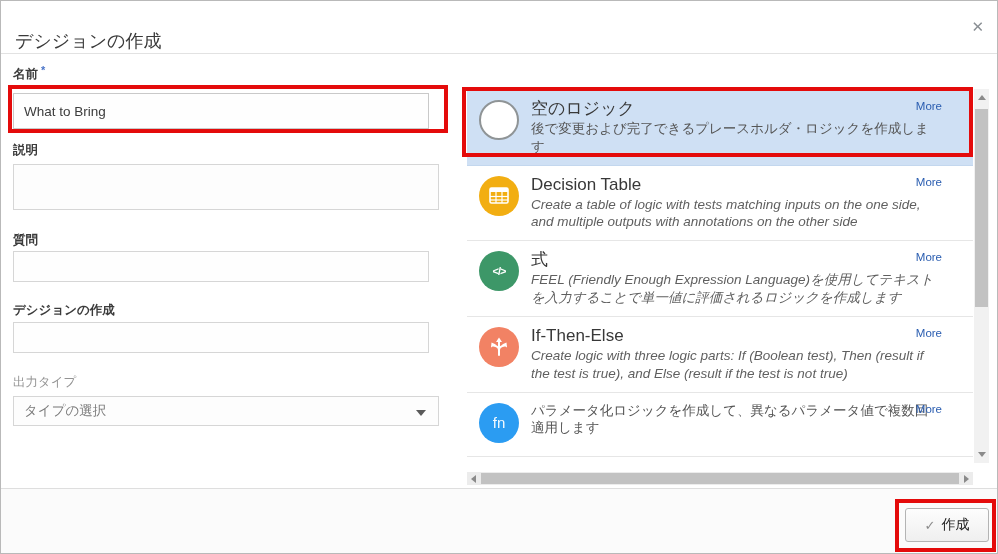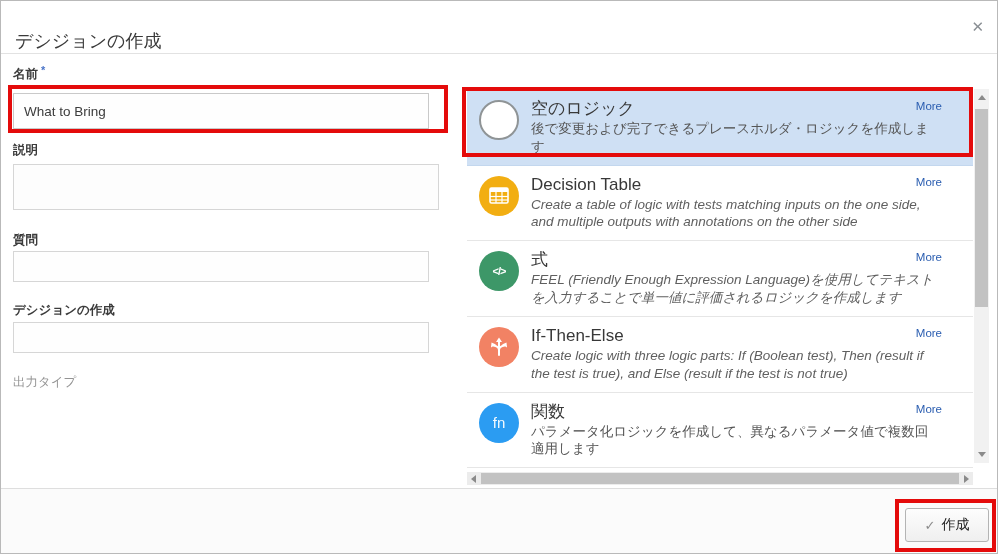--- a/index.html
+++ b/index.html
@@ -69,20 +69,24 @@
   <div class="fld-label" style="top:141px;">説明</div>
   <textarea class="txt-area" style="top: 163px; height: 46px;"></textarea>
 
   <div class="fld-label" style="top:231px;">質問</div>
   <input class="txt-input" style="top: 250px; height: 31px; border-color: rgb(214, 214, 214);" value="">
 
   <div class="fld-label" style="top:301px;">デシジョンの作成</div>
   <input class="txt-input" style="top: 321px; height: 31px; border-color: rgb(214, 214, 214);" value="">
 
   <div class="fld-label label-muted" style="top:373px;">出力タイプ</div>
+  <div class="selectbox">
+    <span>タイプの選択</span>
+    <span class="caret"></span>
+  </div>
 
   <div class="logic-list" id="logicList">
       <div class="logic-item selected">
       <div class="li-icon icon-empty"></div>
       <div class="li-more">More</div>
       <div class="li-title">空のロジック</div>
       <div class="li-desc">後で変更および完了できるプレースホルダ・ロジックを作成します</div>
     </div>
       <div class="logic-item">
       <div class="li-icon" style="background: rgb(242, 174, 18);">
@@ -124,21 +128,20 @@
         </div>
       <div class="li-more">More</div>
       <div class="li-title">If-Then-Else</div>
       <div class="li-desc italic">Create logic with three logic parts: If (Boolean test), Then (result if the test is true), and Else (result if the test is not true)</div>
     </div>
       <div class="logic-item">
       <div class="li-icon" style="background: rgb(43, 156, 242); text-align: right;">
           <span class="fn-glyph">fn</span>
         </div>
       <div class="li-more">More</div>
-      <div class="li-title">関数</div>
       <div class="li-desc">パラメータ化ロジックを作成して、異なるパラメータ値で複数回適用します</div>
     </div>
       <div class="logic-item">
 
       <div class="li-desc"></div>
     </div>
     </div>
 
   <div class="vscroll">
     <div class="arr arr-up"></div>

